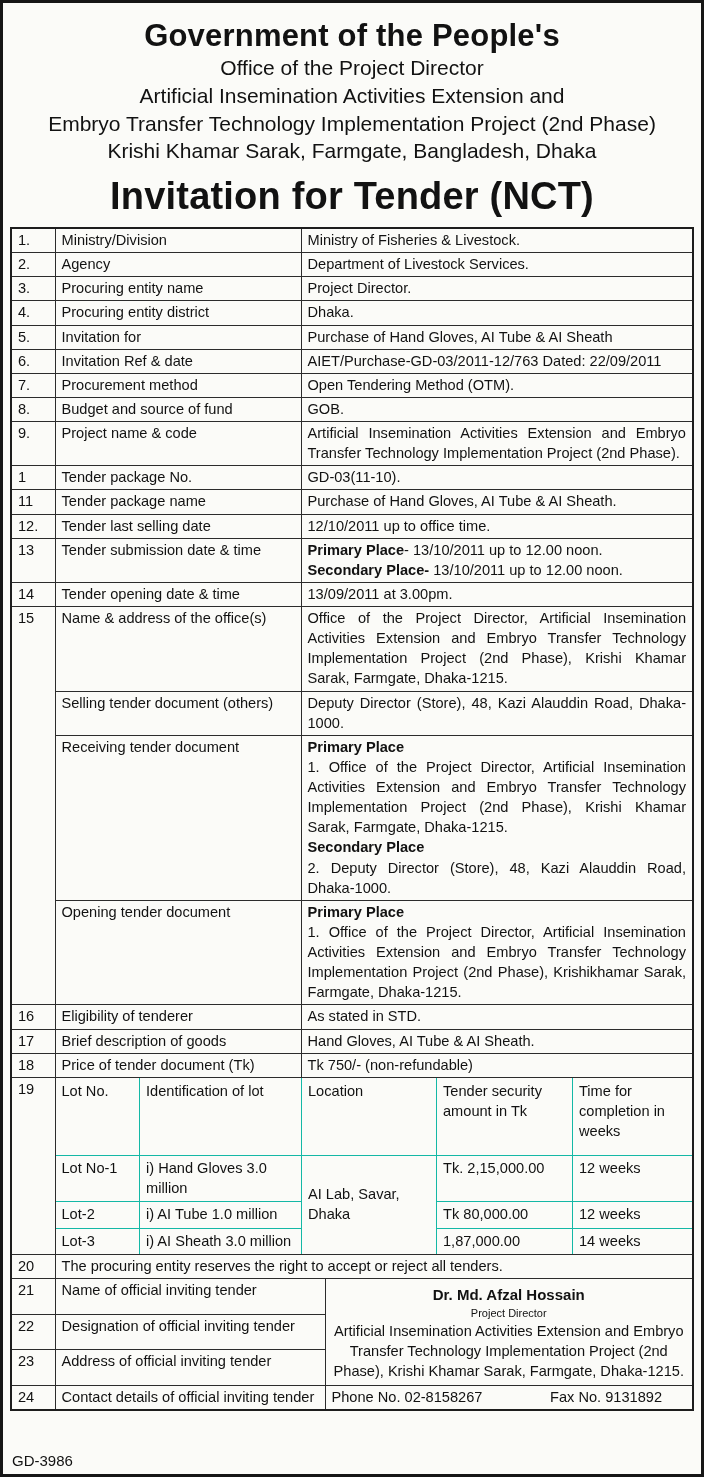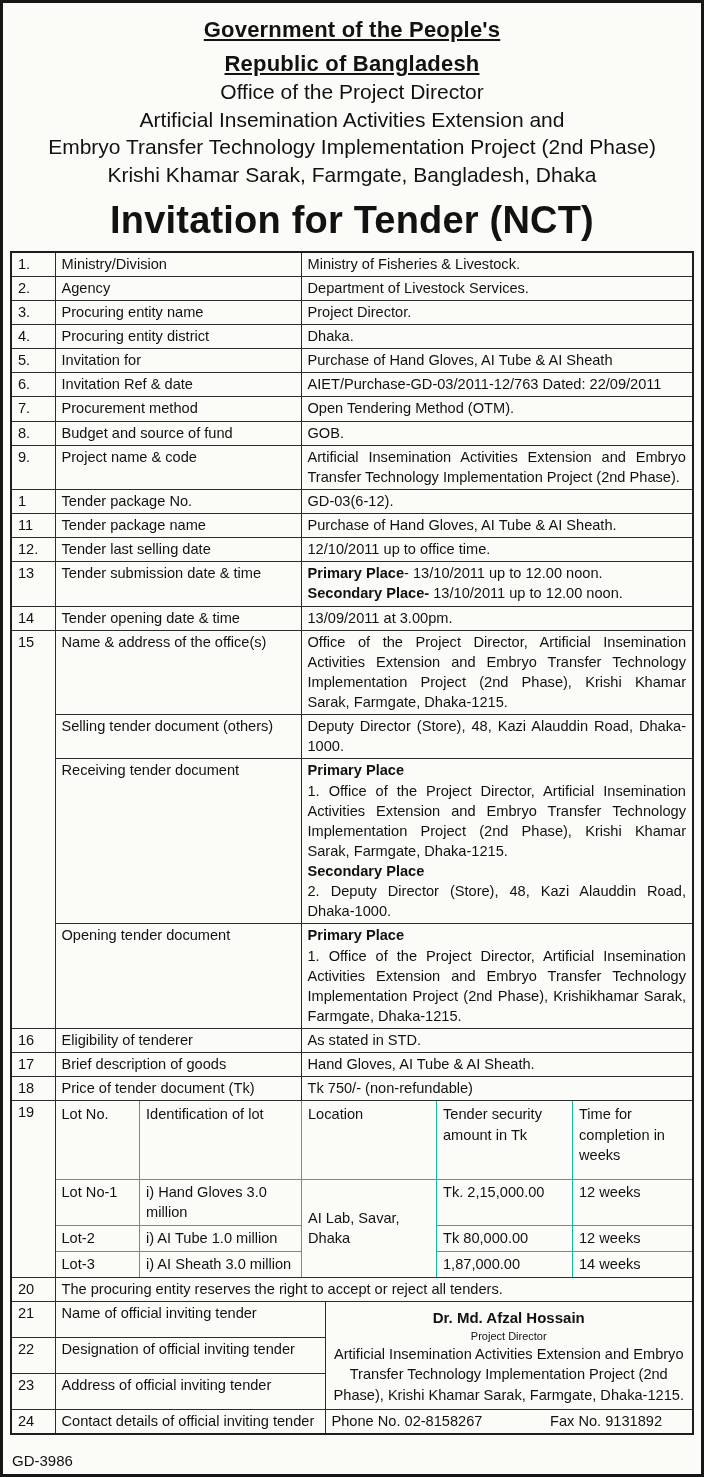--- a/index.html
+++ b/index.html
@@ -4,21 +4,21 @@
 <title>Invitation for Tender (NCT)</title>
 <style>
   * { box-sizing: border-box; }
   body { margin:0; background:#cfcfcb; font-family:"Liberation Sans", sans-serif; }
   .page {
     width:704px; height:1477px; margin:0 auto; background:#fbfbf8;
     border:3px solid #161616; padding:6px 7px 5px 7px;
     display:flex; flex-direction:column; color:#121212;
   }
   .header { text-align:center; }
-  .gov-title { font-size:22px; font-weight:bold; line-height:1.2; margin-top:8px; letter-spacing:0.2px;text-decoration:underline; }
+  .gov-title { font-size:31px; font-weight:bold; line-height:1.2; margin-top:8px; letter-spacing:0.2px; }
   .sub-line { font-size:21px; line-height:1.32; }
   .doc-title { font-size:38px; font-weight:bold; margin:10px 0 9px 0; letter-spacing:0.2px; }
 
   table.main { width:100%; border-collapse:collapse; table-layout:fixed; border:2px solid #1d1d1d; }
   table.main td {
     border:1px solid #2c2c2c; vertical-align:top;
     font-size:14.6px; line-height:1.38; padding:1px 6px 2px 6px;
     overflow:hidden; word-wrap:break-word;
   }
   td.no { padding-left:9px; }
@@ -49,21 +49,20 @@
   .bold { font-weight:bold; }
   .footer { margin-top:auto; font-size:15px; padding:4px 2px 0 2px; }
 </style>
 </head>
 <body>
 
 <div class="page">
 
   <div class="header">
     <div class="gov-title">Government of the People's</div>
-    <div class="gov-title">Republic of Bangladesh</div>
     <div class="sub-line">Office of the Project Director</div>
     <div class="sub-line">Artificial Insemination Activities Extension and</div>
     <div class="sub-line">Embryo Transfer Technology Implementation Project (2nd Phase)</div>
     <div class="sub-line">Krishi Khamar Sarak, Farmgate, Bangladesh, Dhaka</div>
     <div class="doc-title">Invitation for Tender (NCT)</div>
   </div>
 
   <table class="main">
     <colgroup>
         <col style="width:44px">
@@ -113,21 +112,21 @@
         <td colspan="2">GOB.</td>
       </tr>
       <tr>
         <td class="no">9.</td>
         <td>Project name &amp; code</td>
         <td colspan="2" class="justify">Artificial Insemination Activities Extension and Embryo Transfer Technology Implementation Project (2nd Phase).</td>
       </tr>
       <tr>
         <td class="no">1</td>
         <td>Tender package No.</td>
-        <td colspan="2">GD-03(6-12).</td>
+        <td colspan="2">GD-03(11-10).</td>
       </tr>
       <tr>
         <td class="no">11</td>
         <td>Tender package name</td>
         <td colspan="2">Purchase of Hand Gloves, AI Tube &amp; AI Sheath.</td>
       </tr>
       <tr>
         <td class="no">12.</td>
         <td>Tender last selling date</td>
         <td colspan="2">12/10/2011 up to office time.</td>

